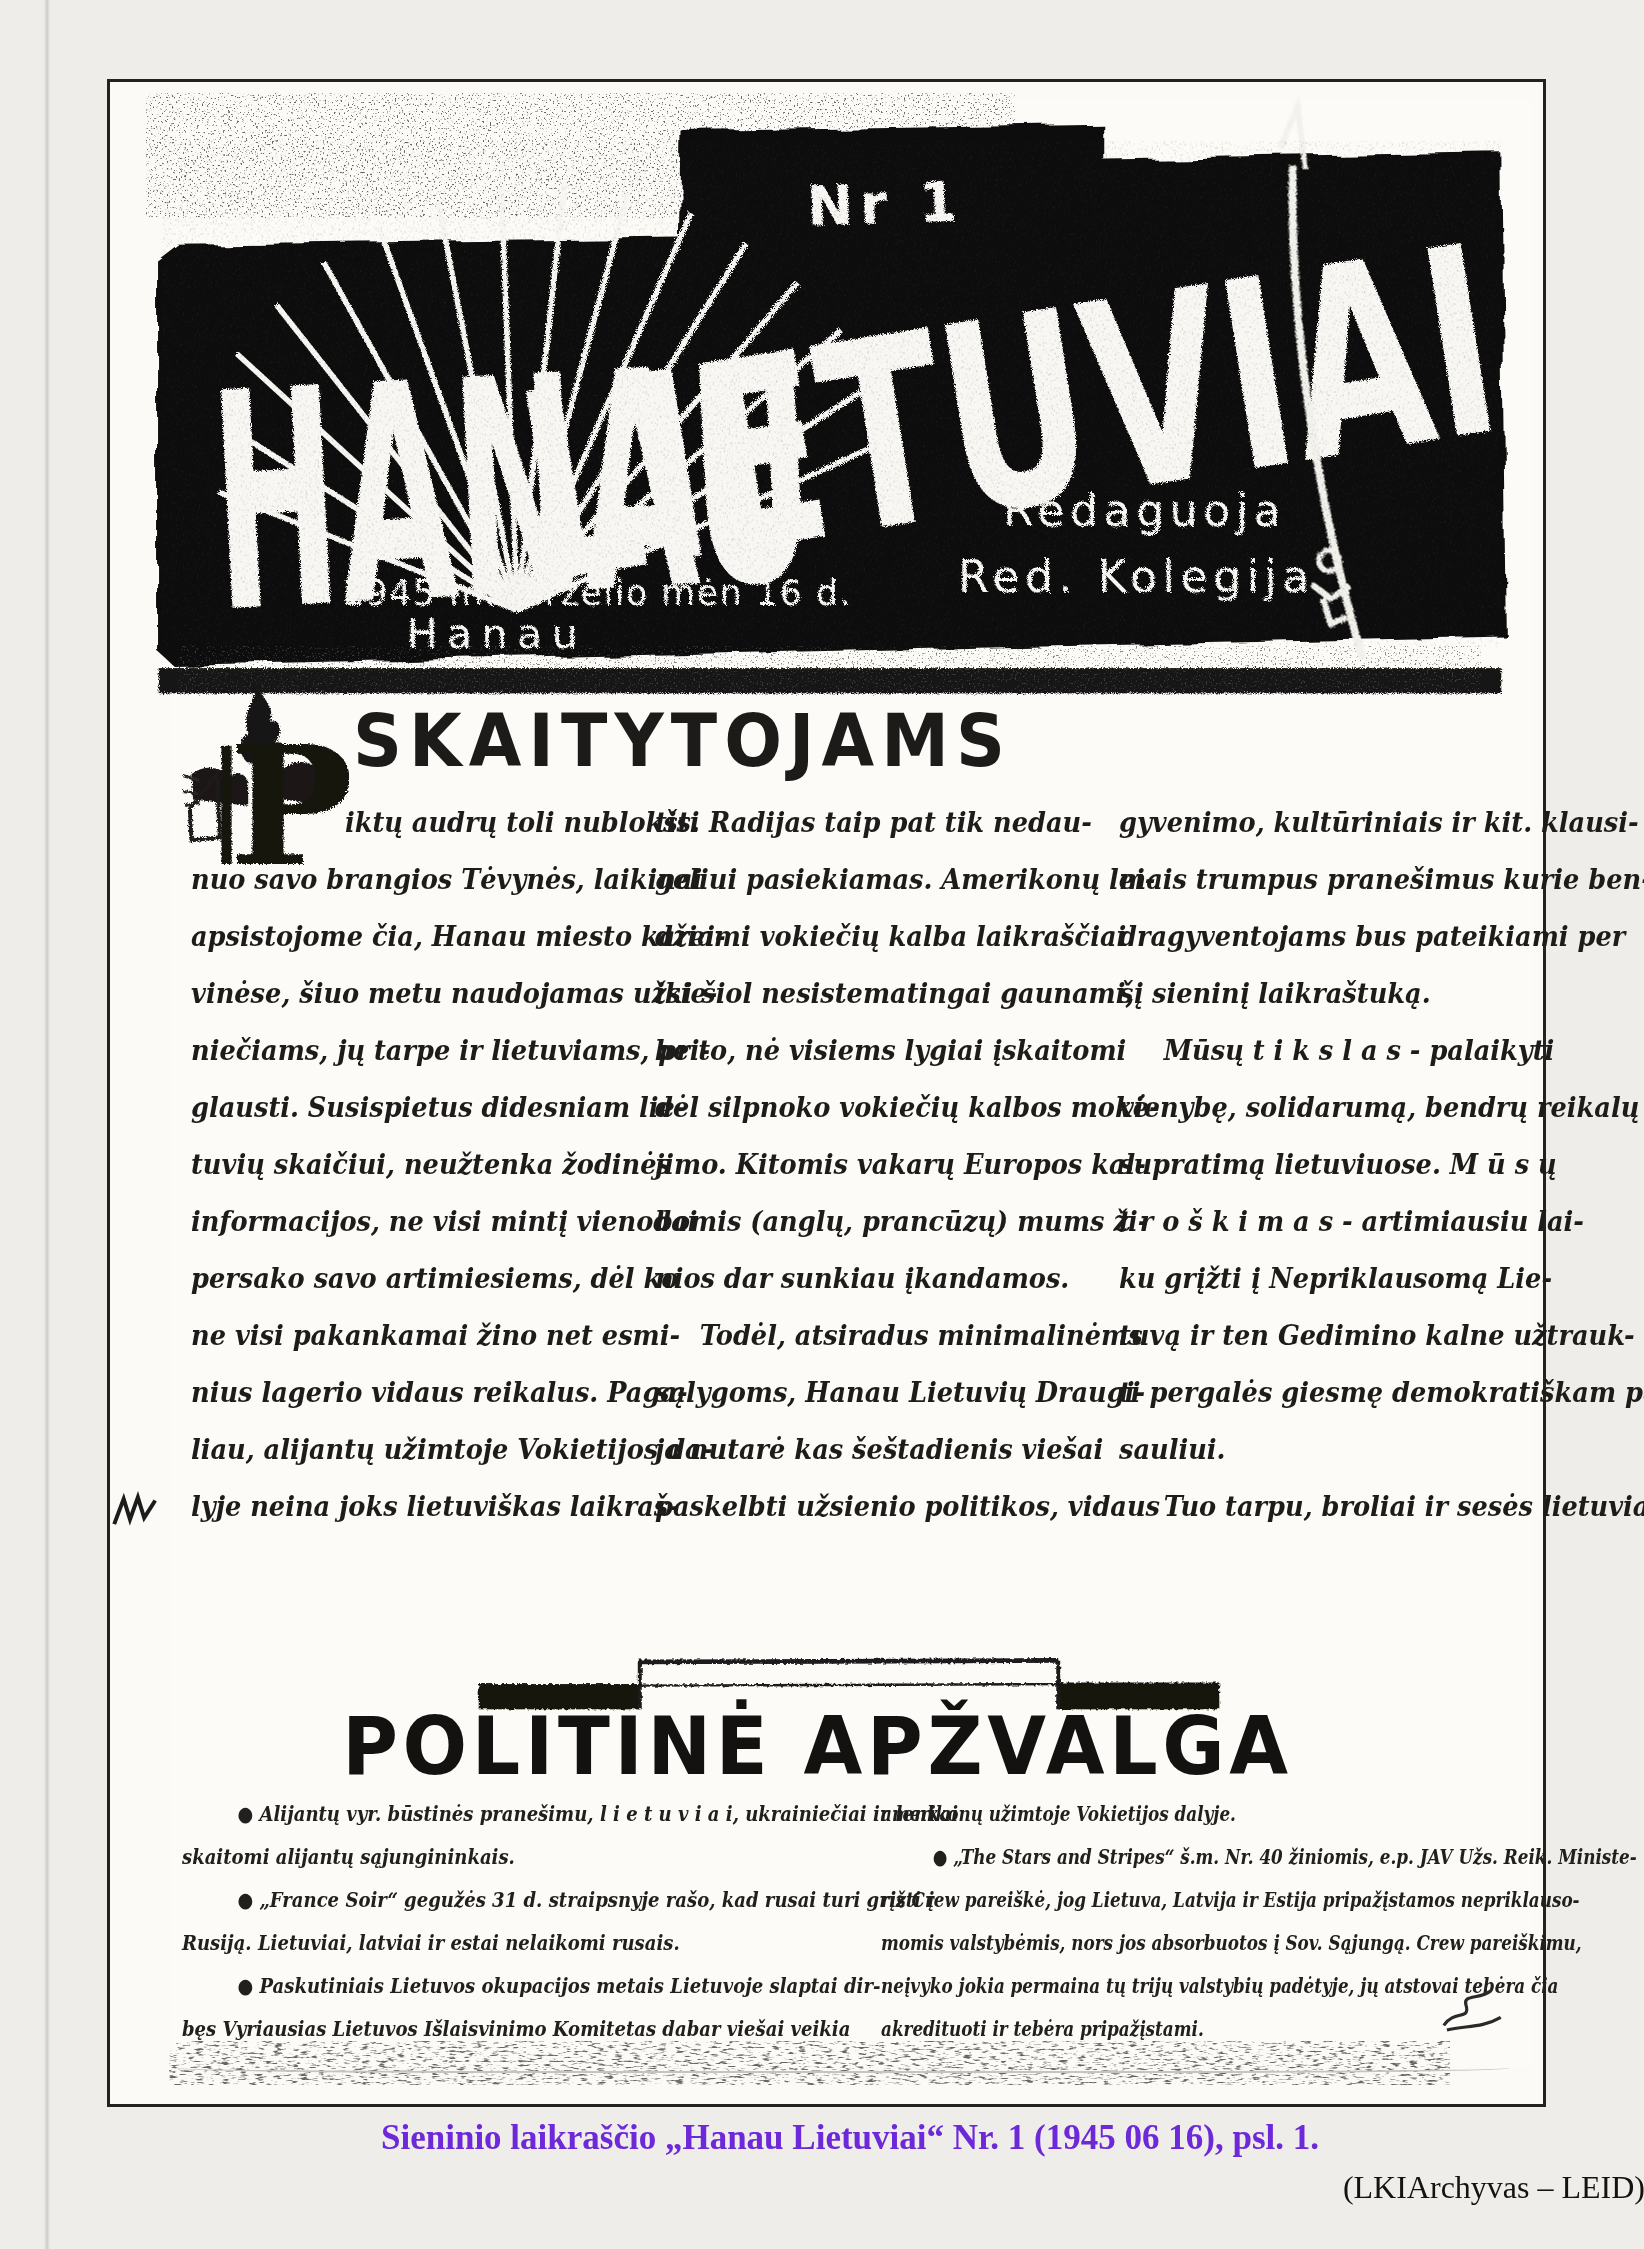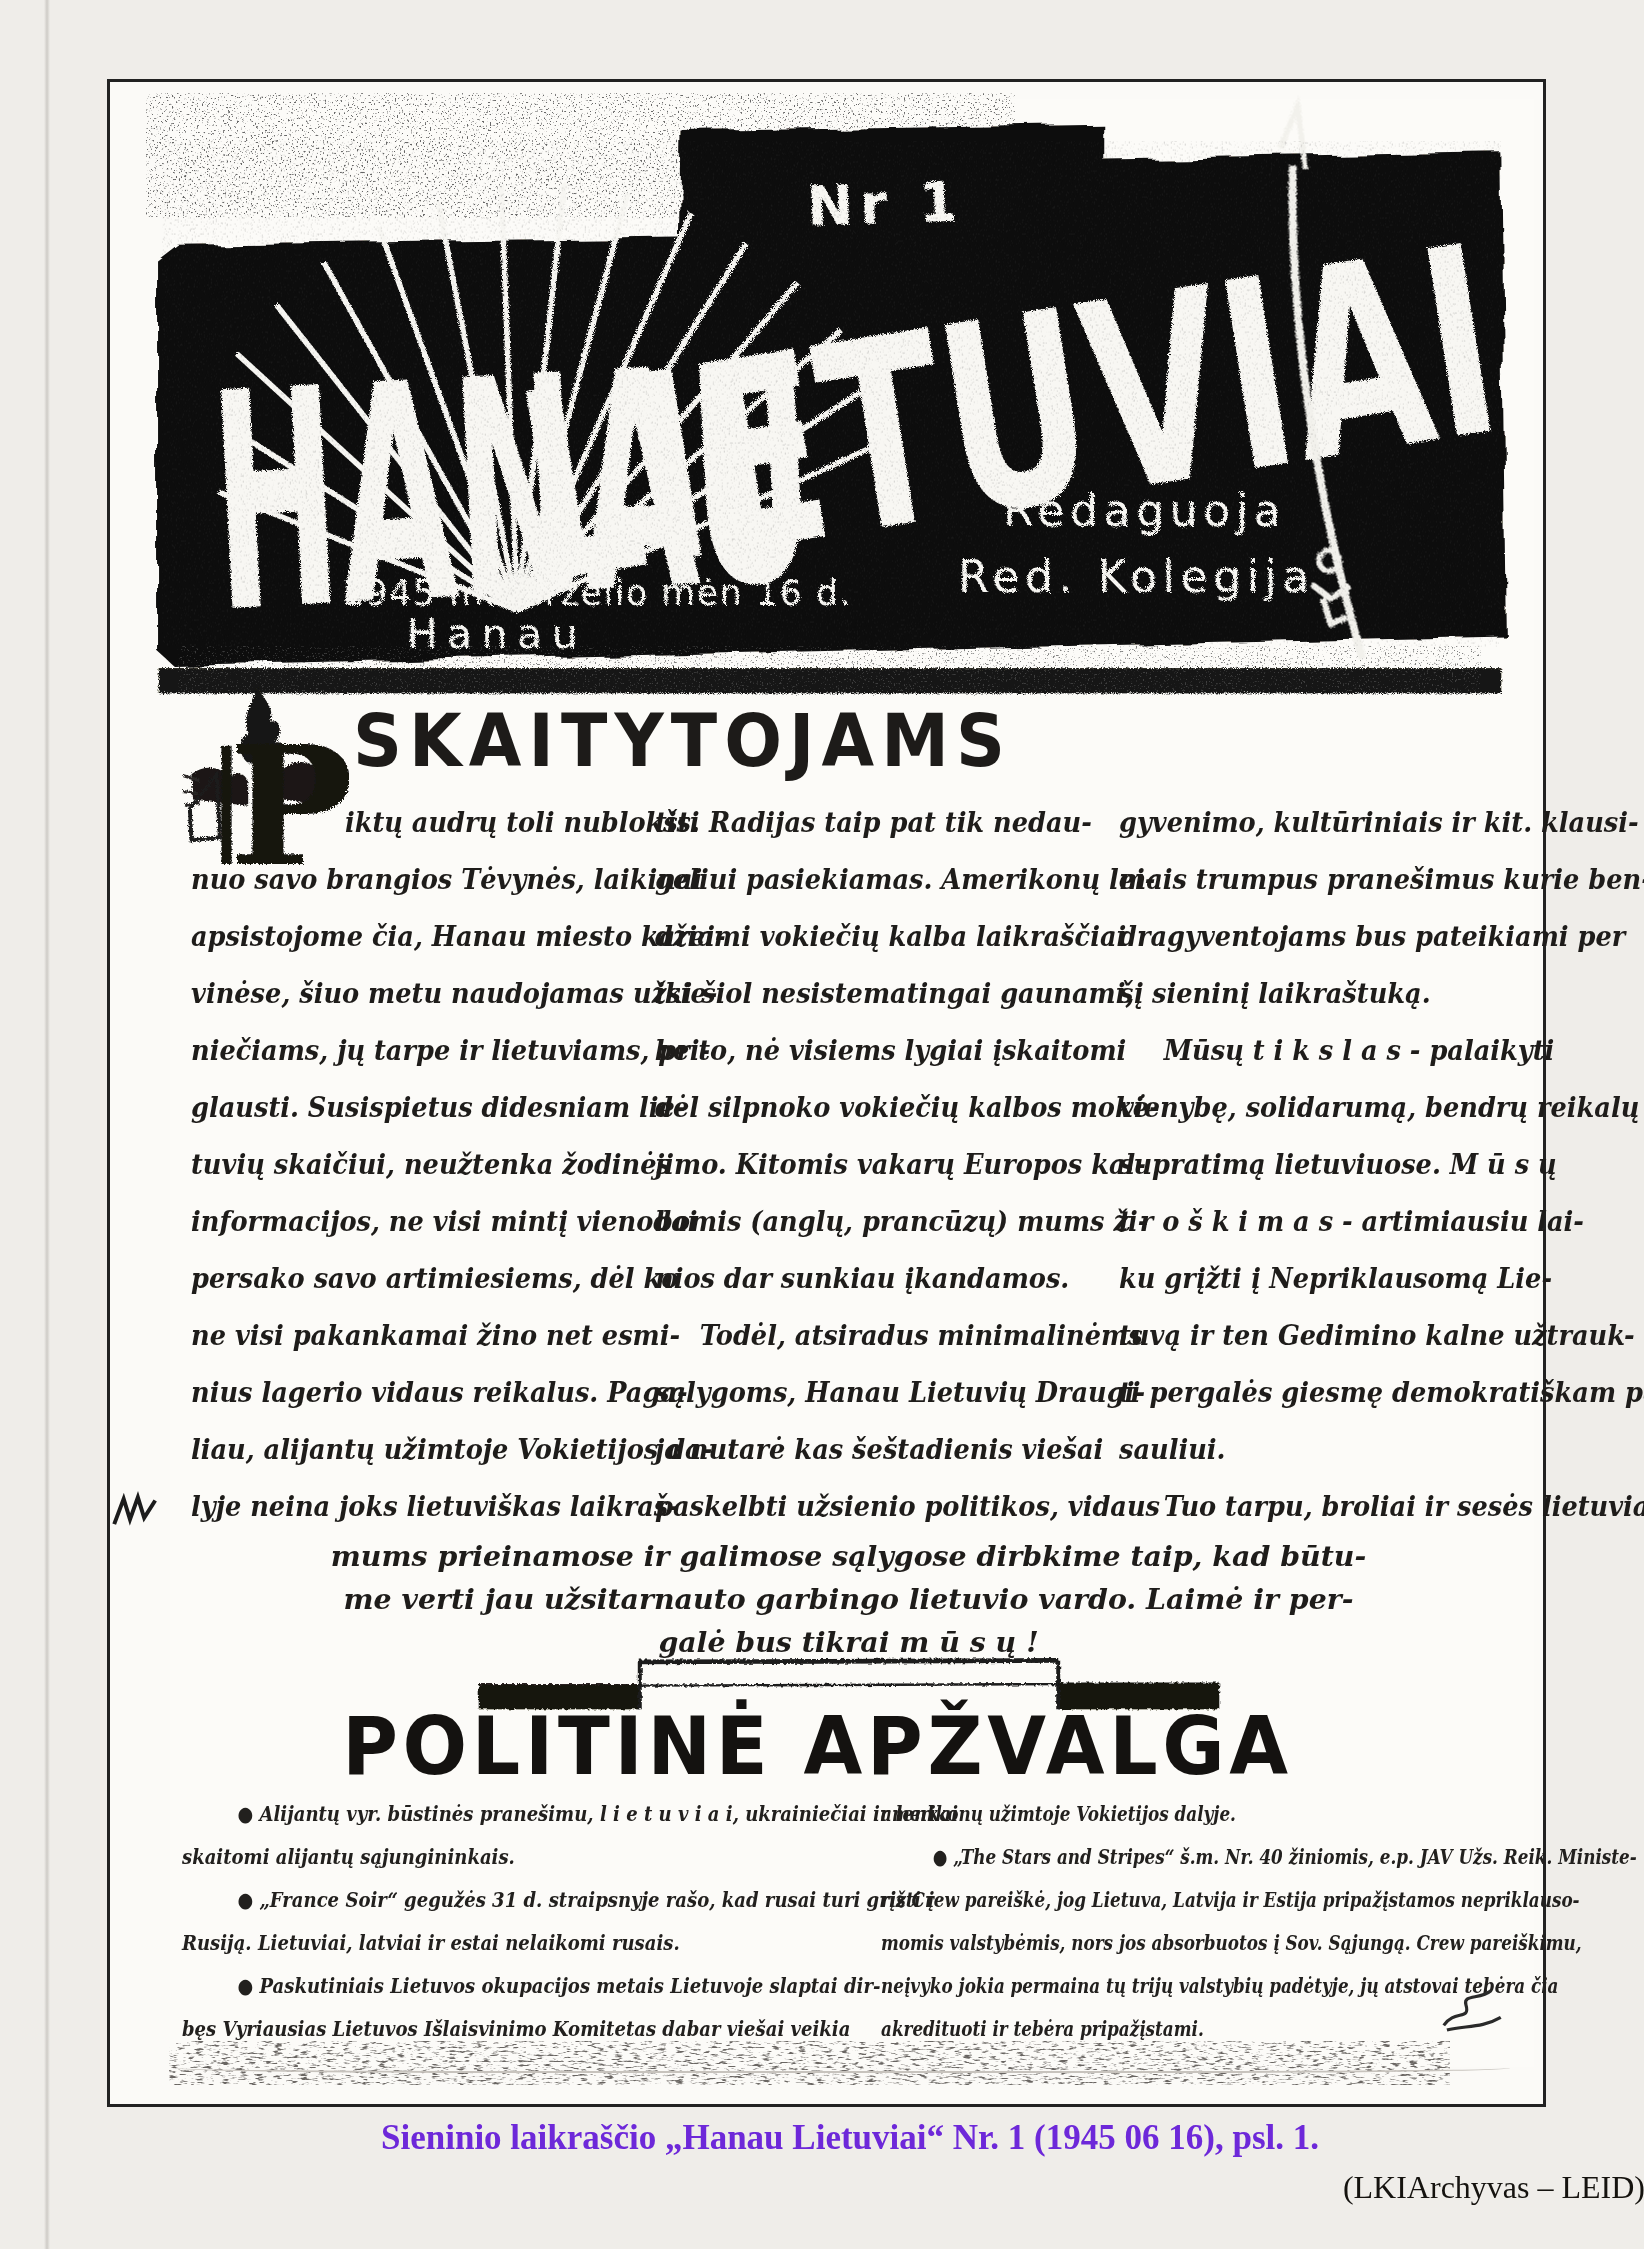--- a/index.html
+++ b/index.html
@@ -192,26 +192,20 @@
         <div class="line">supratimą lietuviuose.  M ū s ų</div>
         <div class="line">t r o š k i m a s - artimiausiu lai-</div>
         <div class="line">ku grįžti į Nepriklausomą Lie-</div>
         <div class="line">tuvą ir ten Gedimino kalne užtrauk-</div>
         <div class="line">ti pergalės giesmę demokratiškam pa-</div>
         <div class="line">sauliui.</div>
         <div class="line indent">Tuo tarpu, broliai ir sesės lietuviai,</div>
       </div>
   </div>
 
-  <div class="closing">
-
-  <div class="line">mums prieinamose ir galimose sąlygose dirbkime taip, kad būtu-</div>
-      <div class="line">me verti jau užsitarnauto garbingo lietuvio vardo. Laimė ir per-</div>
-      <div class="line">galė bus tikrai  m ū s ų !</div>
-    </div>
 
   <svg class="divider" viewBox="0 0 950 72">
     <defs>
       <filter id="f-dv" x="-5%" y="-10%" width="110%" height="120%">
         <feTurbulence type="fractalNoise" baseFrequency="0.25" numOctaves="2" seed="4" result="n"></feTurbulence>
         <feDisplacementMap in="SourceGraphic" in2="n" scale="5"></feDisplacementMap>
       </filter>
     </defs>
     <g filter="url(#f-dv)">
       <rect x="6" y="38" width="204" height="32" fill="#141210"></rect>

